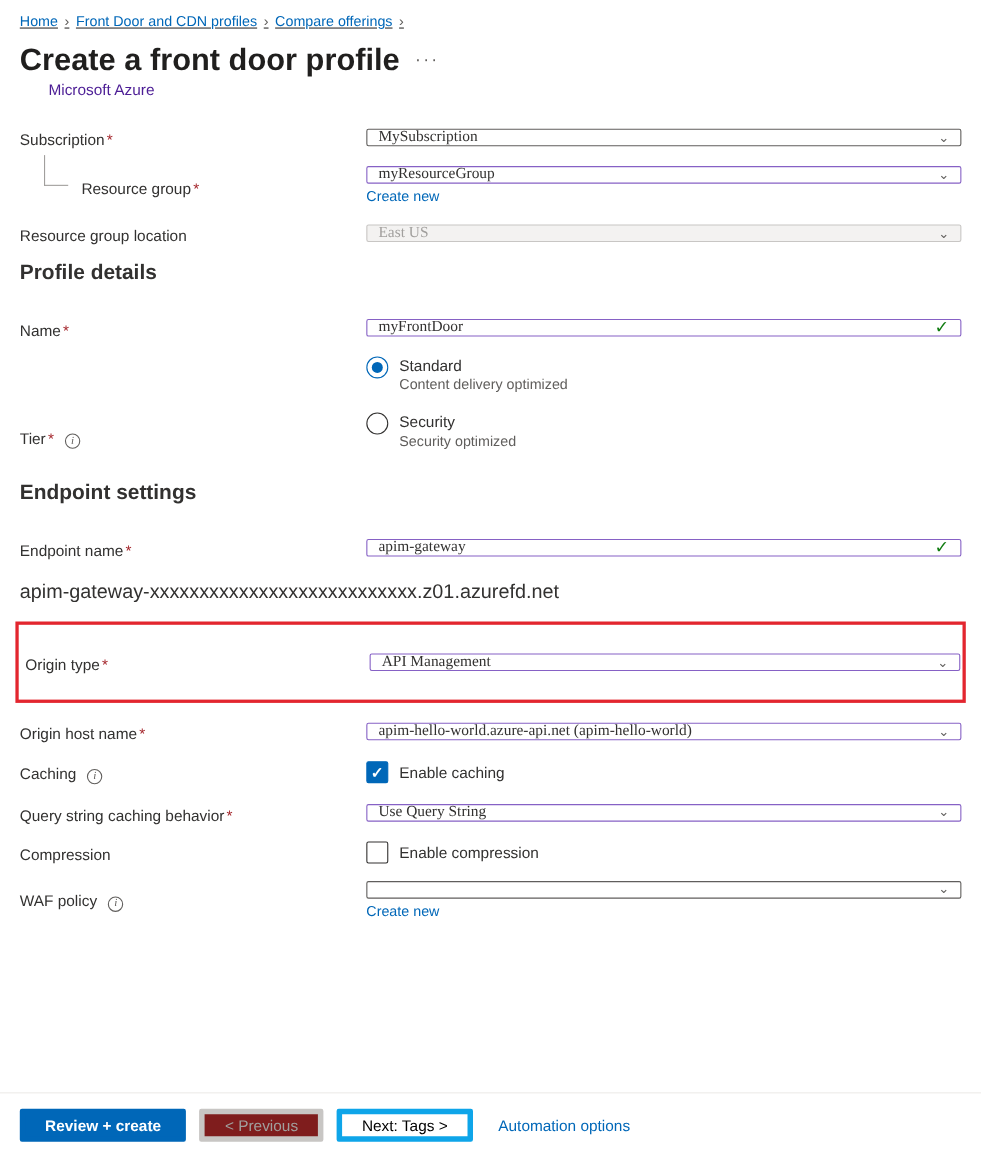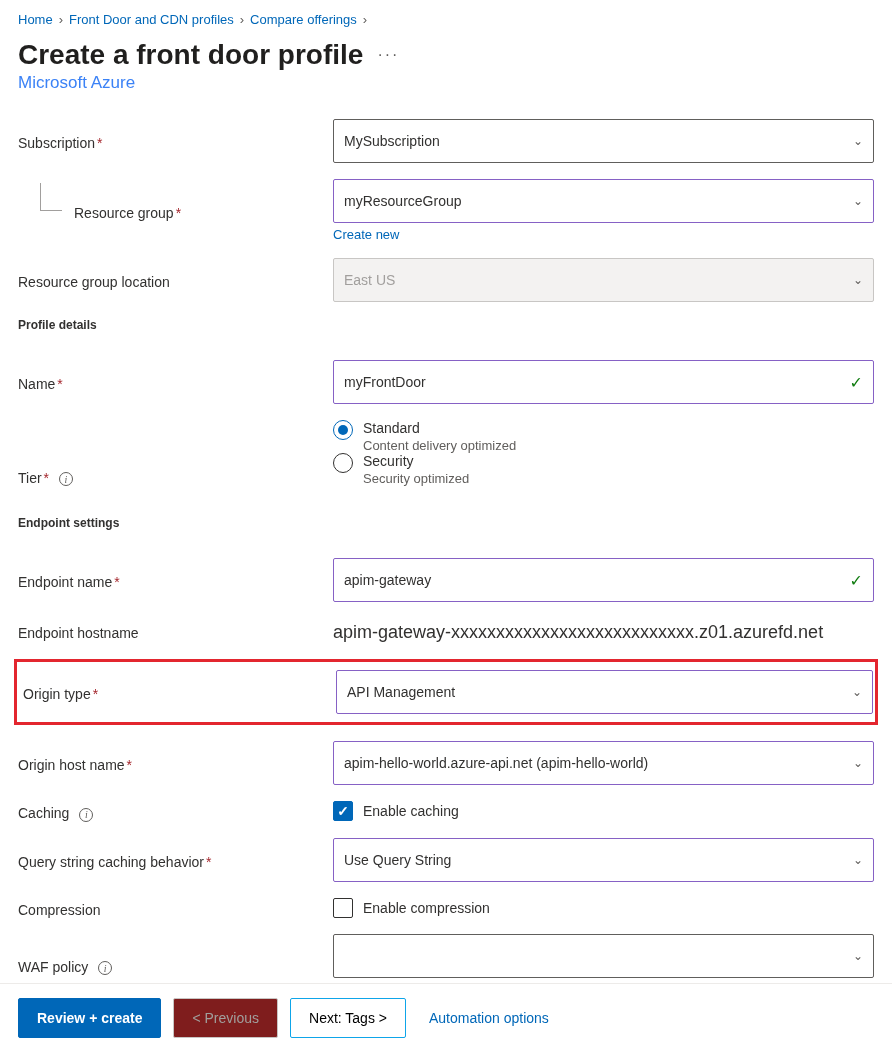--- a/index.html
+++ b/index.html
@@ -14,35 +14,37 @@
     }
     .content {
       padding: 12px 18px 0 18px;
     }
     .breadcrumb {
       display: flex;
       align-items: flex-end;
       gap: 6px;
       font-size: 13px;
       margin-bottom: 12px;
+      text-decoration: underline;
     }
     .breadcrumb a { color: #0067b8; text-decoration: none; cursor: pointer; }
     .breadcrumb .sep { color: #605e5c; }
     .title-row { display: flex; align-items: center; gap: 14px; }
     h1 {
       font-size: 28px;
       font-weight: 600;
       color: #201f1e;
     }
     .more-dots { color: #605e5c; letter-spacing: 2px; font-size: 16px; cursor: pointer; }
     .subtitle {
-      color: #3b82f6;
-      font-size: 17px;
+      color: #4c1d95;
+      font-size: 14px;
       margin-top: 2px;
       margin-bottom: 26px;
+      margin-left: 26px;
     }
     .form-row {
       display: flex;
       align-items: center;
       margin-bottom: 16px;
     }
     .form-row.tall { align-items: flex-end; }
     .label-col {
       width: 315px;
       flex-shrink: 0;
@@ -76,31 +78,32 @@
       margin-left: 6px;
       font-style: italic;
       font-family: Georgia, serif;
     }
     .field-col {
       flex: 1;
       max-width: 542px;
     }
     .select-box, .input-box {
       width: 100%;
-      height: 44px;
+      height: 16px;
       border: 1px solid #605e5c;
       border-radius: 2px;
       padding: 0 10px;
       display: flex;
       align-items: center;
       justify-content: space-between;
       font-size: 14px;
       color: #323130;
       background: #ffffff;
       cursor: pointer;
+      font-family: Liberation Serif, serif;
     }
     .select-box.purple, .input-box.purple { border-color: #8661c5; }
     .select-box.disabled {
       background: #f3f2f1;
       color: #a19f9d;
       cursor: default;
       border-color: #c8c6c4;
     }
     .chevron {
       font-size: 12px;
@@ -113,25 +116,25 @@
     .link {
       color: #0067b8;
       font-size: 13px;
       text-decoration: none;
       cursor: pointer;
       display: inline-block;
       margin-top: 4px;
     }
     .section-header {
       font-weight: 600;
-      font-size: 12px;
+      font-size: 19px;
       margin-top: 12px;
       margin-bottom: 28px;
     }
-    .radio-group { display: flex; flex-direction: column; }
+    .radio-group { display: flex; flex-direction: column; gap: 18px; }
     .radio-item { display: flex; align-items: flex-start; gap: 10px; cursor: pointer; }
     .radio {
       width: 20px; height: 20px;
       border: 1px solid #323130;
       border-radius: 50%;
       display: flex;
       align-items: center;
       justify-content: center;
       flex-shrink: 0;
     }
@@ -158,42 +161,42 @@
     .checkbox.checked { background: #0067b8; border-color: #0067b8; }
     .checkbox.checked::after {
       content: "✓";
       color: #ffffff;
       font-size: 14px;
       font-weight: bold;
     }
     .static-value { font-size: 18px; color: #323130; padding-top: 4px; }
     .highlight-row {
       border: 3px solid #e3262f;
-      padding: 8px 2px;
+      padding: 24px 2px;
       margin: 0 -4px 16px -4px;
       display: flex;
       align-items: center;
     }
     .highlight-row .label-col { padding-left: 4px; width: 317px; }
     .footer {
       position: absolute;
       bottom: 0;
       left: 0;
       right: 0;
       padding: 14px 18px;
       display: flex;
       align-items: center;
       gap: 12px;
       border-top: 1px solid #edebe9;
       background: #fff;
     }
     .btn {
-      height: 40px;
+      height: 30px;
       padding: 0 18px;
-      border: 1px solid #0ea5e9;
+      border: 5px solid #0ea5e9;
       border-radius: 2px;
       font-size: 14px;
       background: #fff;
       cursor: pointer;
       display: inline-flex;
       align-items: center;
     }
     .btn.primary {
       background: #0067b8;
       border-color: #0067b8;
@@ -317,21 +320,20 @@
     </div>
     <div class="field-col">
       <div class="input-box purple">
         <span>apim-gateway</span>
         <span class="check-mark">✓</span>
       </div>
     </div>
   </div>
 
   <div class="form-row">
-    <div class="label-col">Endpoint hostname</div>
     <div class="field-col static-value">apim-gateway-xxxxxxxxxxxxxxxxxxxxxxxxxxx.z01.azurefd.net</div>
   </div>
 
   <div class="highlight-row">
     <div class="label-col">
       <span>Origin type</span><span class="req">*</span>
     </div>
     <div class="field-col">
       <div class="select-box purple">
         <span>API Management</span>

